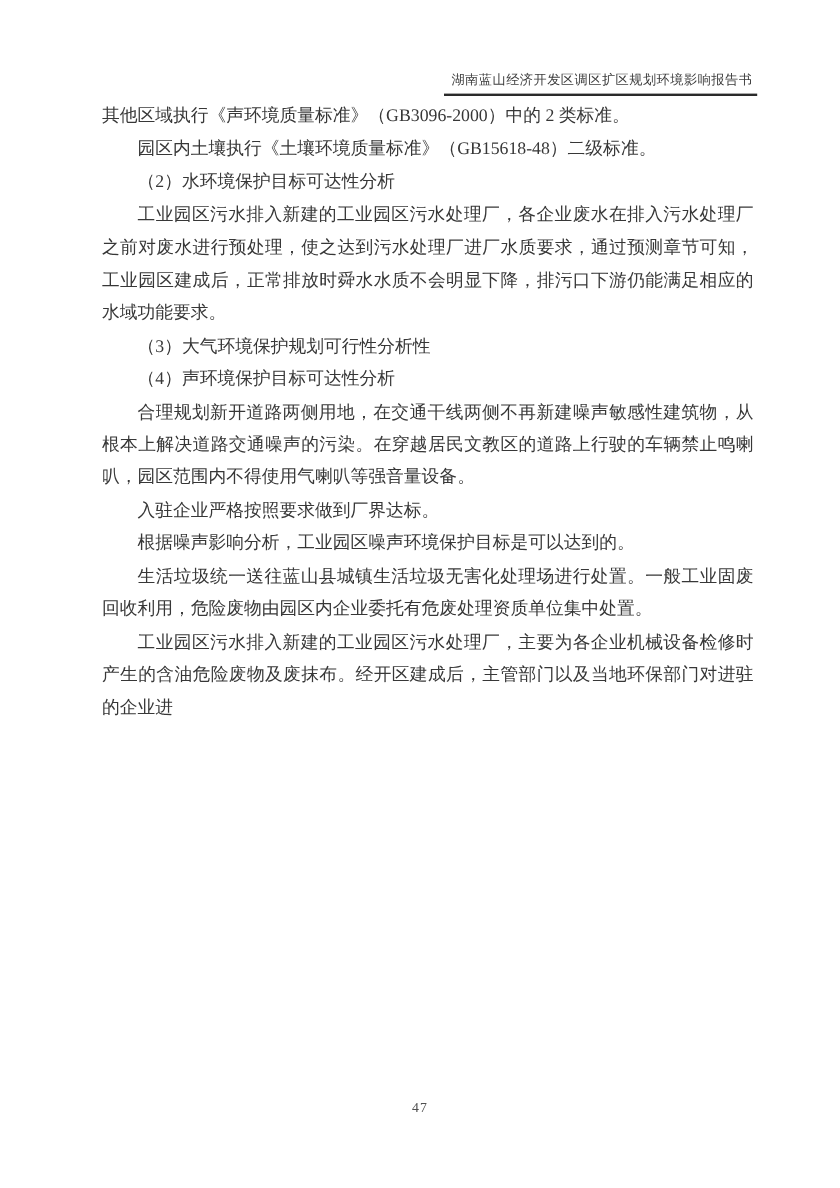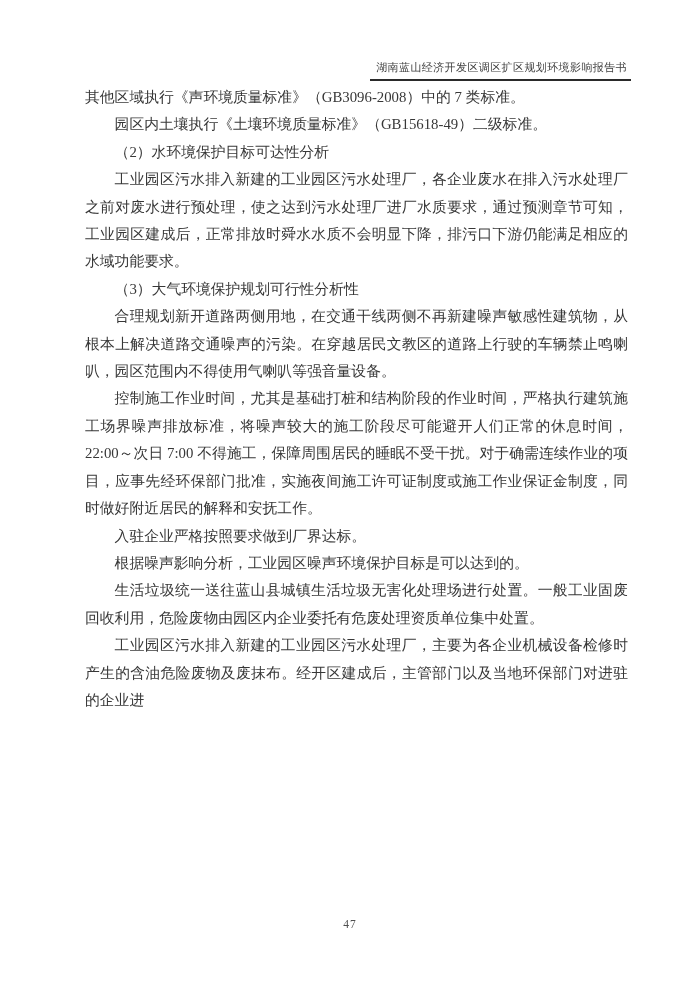--- a/index.html
+++ b/index.html
@@ -63,27 +63,27 @@
 </head>
 <body>
 
 <div class="page">
 
   <header class="page-header">
     <span class="header-title">湖南蓝山经济开发区调区扩区规划环境影响报告书</span>
   </header>
 
   <main class="page-body">
-      <p class="para">其他区域执行《声环境质量标准》（GB3096-2008）中的 7 类标准。</p>
-      <p class="para indent">园区内土壤执行《土壤环境质量标准》（GB15618-49）二级标准。</p>
+      <p class="para">其他区域执行《声环境质量标准》（GB3096-2000）中的 2 类标准。</p>
+      <p class="para indent">园区内土壤执行《土壤环境质量标准》（GB15618-48）二级标准。</p>
       <p class="para indent">（2）水环境保护目标可达性分析</p>
       <p class="para indent">工业园区污水排入新建的工业园区污水处理厂，各企业废水在排入污水处理厂之前对废水进行预处理，使之达到污水处理厂进厂水质要求，通过预测章节可知，工业园区建成后，正常排放时舜水水质不会明显下降，排污口下游仍能满足相应的水域功能要求。</p>
       <p class="para indent">（3）大气环境保护规划可行性分析性</p>
+      <p class="para indent">（4）声环境保护目标可达性分析</p>
       <p class="para indent">合理规划新开道路两侧用地，在交通干线两侧不再新建噪声敏感性建筑物，从根本上解决道路交通噪声的污染。在穿越居民文教区的道路上行驶的车辆禁止鸣喇叭，园区范围内不得使用气喇叭等强音量设备。</p>
-      <p class="para indent">控制施工作业时间，尤其是基础打桩和结构阶段的作业时间，严格执行建筑施工场界噪声排放标准，将噪声较大的施工阶段尽可能避开人们正常的休息时间，22:00～次日 7:00 不得施工，保障周围居民的睡眠不受干扰。对于确需连续作业的项目，应事先经环保部门批准，实施夜间施工许可证制度或施工作业保证金制度，同时做好附近居民的解释和安抚工作。</p>
       <p class="para indent">入驻企业严格按照要求做到厂界达标。</p>
       <p class="para indent">根据噪声影响分析，工业园区噪声环境保护目标是可以达到的。</p>
       <p class="para indent">生活垃圾统一送往蓝山县城镇生活垃圾无害化处理场进行处置。一般工业固废回收利用，危险废物由园区内企业委托有危废处理资质单位集中处置。</p>
       <p class="para indent">工业园区污水排入新建的工业园区污水处理厂，主要为各企业机械设备检修时产生的含油危险废物及废抹布。经开区建成后，主管部门以及当地环保部门对进驻的企业进</p>
     </main>
 
   <footer class="page-footer">
     <span>47</span>
   </footer>
 

